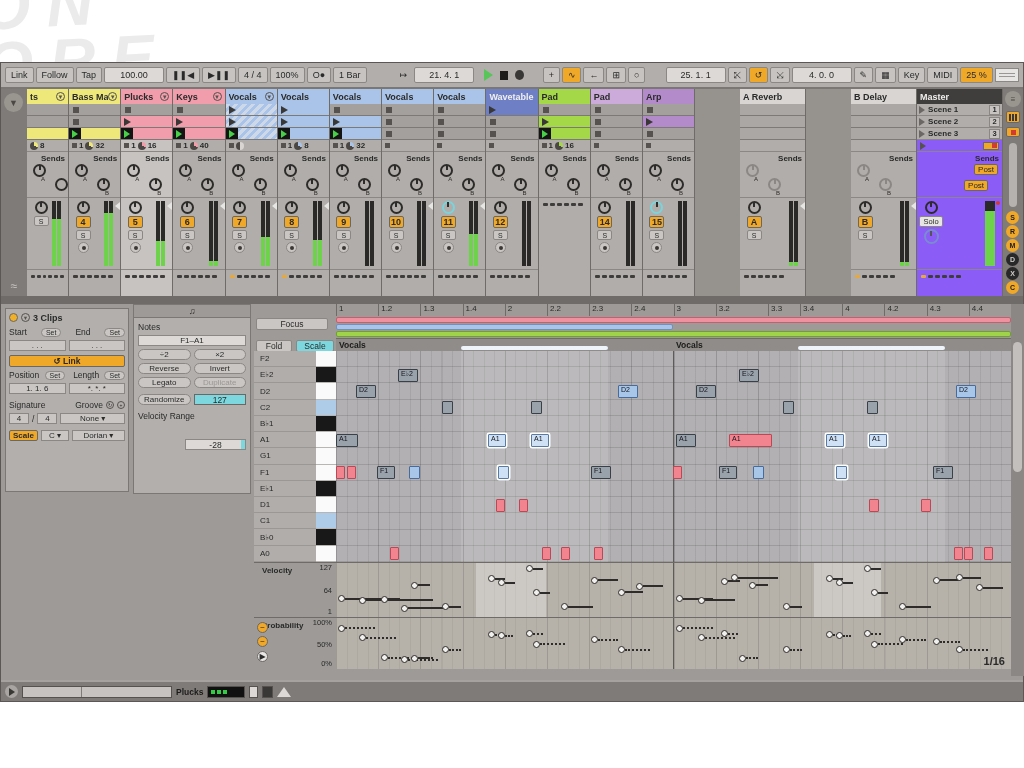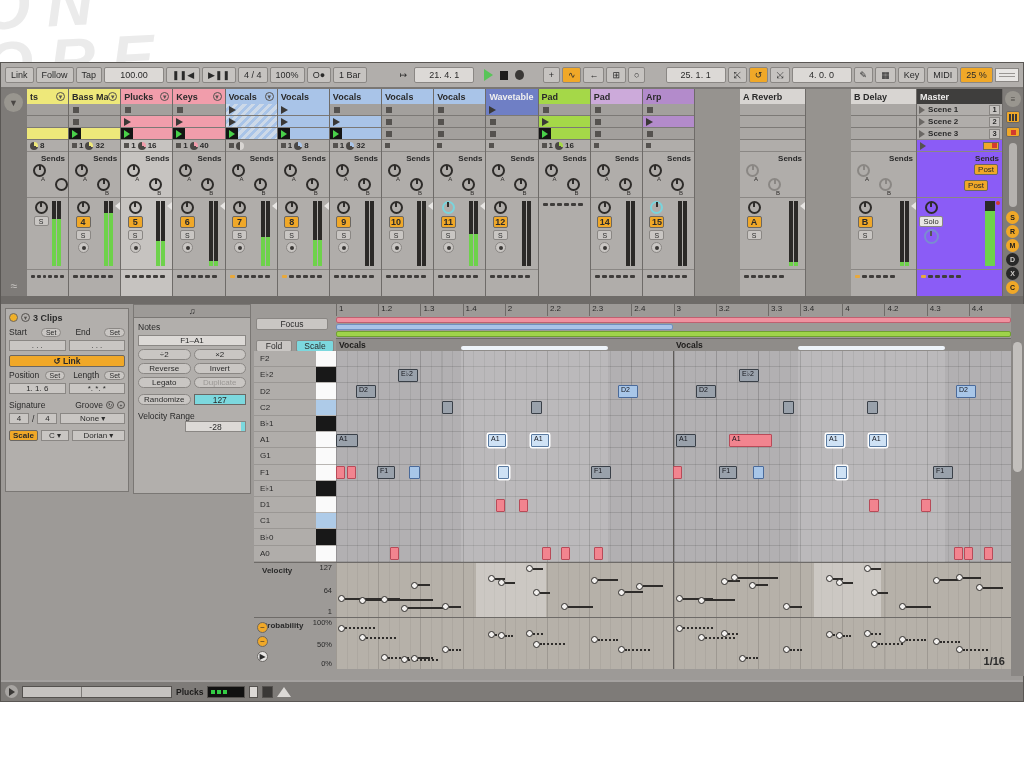--- a/index.html
+++ b/index.html
@@ -1224,21 +1224,21 @@
           <span class="nbtn">Legato</span>
           <span class="nbtn dis">Duplicate</span>
         </div>
         <div class="row" style="margin-top:6px">
           <span class="nbtn">Randomize</span>
           <span class="cyanbox">127</span>
         </div>
         <div class="row" style="margin-top:6px">
           <span>Velocity Range</span>
         </div>
-        <div class="row" style="margin-top:0">
+        <div class="row" style="margin-top:18px">
           <span style="width:44px"></span>
           <span class="vr-box">
               <span>-28</span>
               <i></i>
             </span>
         </div>
       </div>
 
       <div class="editor">
         <div class="ed-btn" style="left:2px;top:14px;width:72px">Focus</div>

